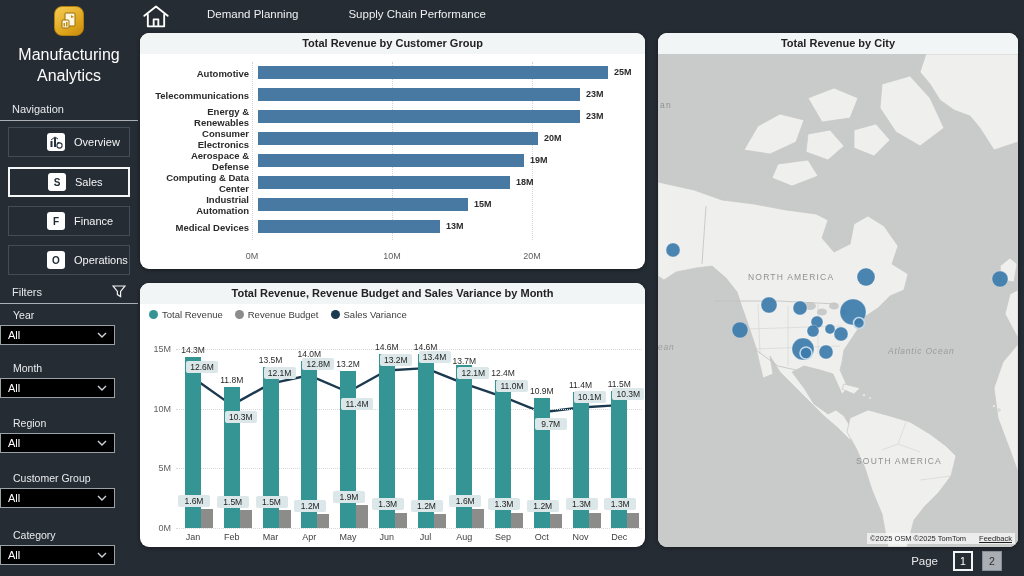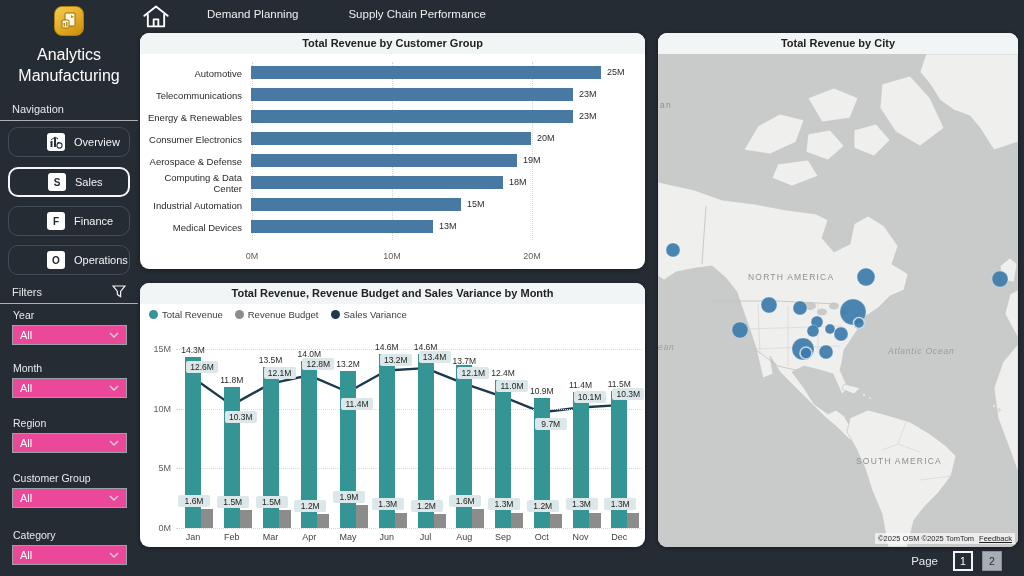--- a/index.html
+++ b/index.html
@@ -10,29 +10,29 @@
   .sidebar { position:absolute; left:0; top:0; width:138px; height:576px; color:#fff; }
   .logo { position:absolute; left:54px; top:6px; width:30px; height:30px; border-radius:8px;
           background:linear-gradient(145deg,#f6cd55,#dba019 70%,#c8890d); border:1px solid #b07f0c;
           display:flex; align-items:center; justify-content:center; }
   .app-title { position:absolute; top:44px; left:0; width:138px; text-align:center;
                font-size:16px; font-weight:400; color:#fdfdfd; line-height:21px; }
   .section-head { position:absolute; left:0; width:138px; padding:0 12px 5px 12px; font-size:11px;
                   color:#e6e9ec; border-bottom:1px solid #aab0b6; display:flex; justify-content:space-between; align-items:center;}
   #nav-head { top:103px; }
   #filters-head { top:285px; }
-  .navbtn { position:absolute; left:8px; width:122px; height:30px; border:1px solid #434d57; border-radius:10px;
+  .navbtn { position:absolute; left:8px; width:122px; height:30px; border:1px solid #434d57; border-radius:0;
             display:flex; align-items:center; padding-left:38px; cursor:pointer; }
   .navbtn.active { border:2px solid #f4f6f7; }
   .navicon { width:18px; height:18px; background:#fff; border-radius:3px; color:#222b33; font-weight:bold;
              font-size:10px; display:flex; align-items:center; justify-content:center; flex:0 0 auto; }
   .navlabel { margin-left:9px; font-size:11px; color:#f3f4f5; white-space:nowrap; }
   .fgroup { position:absolute; left:0; width:138px; }
   .flabel { font-size:10.5px; color:#e8ebee; margin:0 0 4px 13px; }
-  .fselect { margin-left:12px; width:115px; height:20px; background:#ec4899; border:1px solid #99a1a9;
+  .fselect { width:115px; height:20px; background:#000000; border:1px solid #99a1a9;
              display:flex; align-items:center; justify-content:space-between; padding:0 7px; cursor:pointer; }
   .fselect span { font-size:11px; color:#fff; }
 
   
   .home { position:absolute; left:142px; top:4px; width:28px; height:26px; cursor:pointer; }
   .tabs { position:absolute; left:205px; top:0; height:32px; display:flex; gap:46px; align-items:center; }
   .tab { font-size:11.5px; color:#eef0f2; padding:4px 2px 6px 2px; cursor:pointer; border-bottom:2px solid transparent; }
   .tab.active { border-bottom:2px solid #fff; }
 
   
@@ -40,21 +40,21 @@
   .card-title { height:21px; background:#f2f5f6; text-align:center; font-size:11px; font-weight:bold;
                 color:#222; line-height:21px; }
   #card1 { left:140px; top:33px; width:505px; height:236px; }
   #card2 { left:140px; top:283px; width:505px; height:264px; }
   #mapcard { left:658px; top:33px; width:360px; height:514px; }
 
   
   .c1body { position:relative; height:215px; }
   .c1grid { position:absolute; left:112px; top:8px; height:178px; }
   .gline { position:absolute; top:0; bottom:0; border-left:1px dotted #d4d4d4; }
-  #c1rows { position:absolute; left:7px; top:8px; width:100%; }
+  #c1rows { position:absolute; left:14px; top:8px; width:100%;font-weight:bold; }
   .c1row { display:flex; height:22px; align-items:center; }
   .c1label { width:104px; text-align:right; padding-right:9px; font-size:9.5px; color:#2a2a2a; flex:0 0 auto; }
   .c1track { position:relative; flex:1; height:22px; }
   .c1bar { position:absolute; left:0; top:4px; height:13px; }
   .c1val { position:absolute; top:5px; font-size:9px; color:#2a2a2a; }
   .c1tick { position:absolute; bottom:8px; transform:translateX(-50%); font-size:9px; color:#5f5e5c; }
 
   
   #legend { position:absolute; left:9px; top:26px; display:flex; gap:12px; align-items:center; }
   .litem { display:flex; align-items:center; gap:4px; font-size:9.5px; color:#3c3c3c; }
@@ -70,21 +70,21 @@
             background:#dbe7e8; border-radius:2px; padding:1px 0; white-space:nowrap; }
   .month { position:absolute; width:40px; text-align:center; font-size:9px; color:#3f3f3f; top:194px; }
   #linesvg { position:absolute; left:0; top:0; overflow:visible; }
 
   
   .mapbox { position:relative; width:360px; height:493px; background:#c9cbca; }
   .maplab { position:absolute; color:#8f9190; font-size:8.5px; letter-spacing:1.2px; }
   .maplab.it { font-style:italic; letter-spacing:.8px; color:#9a9c9b; }
   .attrib { position:absolute; right:3px; bottom:3px; font-size:7.5px; color:#1f1f1f;
             background:rgba(248,248,248,.75); padding:1px 3px; display:flex; gap:5px;align-items:flex-end; }
-  .attrib a { color:#1f1f1f; text-decoration:underline; cursor:pointer; }
+  .attrib a { color:#1f1f1f; text-decoration:underline; cursor:pointer;margin-left:8px; }
   .bubble { fill:#3d7cac; fill-opacity:.93; stroke:rgba(255,255,255,.35); stroke-width:.8; cursor:pointer; }
   .bubble.ring { stroke:#c3d9e8; stroke-width:1.6; }
 
   
   .pagebar { position:absolute; right:22px; bottom:5px; display:flex; align-items:center; gap:9px; }
   .pagebar .plab { font-size:11.5px; color:#e8eaec; margin-right:6px; }
   .pbtn { width:20px; height:20px; display:flex; align-items:center; justify-content:center;
           font-size:10.5px; cursor:pointer; }
   .pbtn.active { border:2px solid #f2f4f5; color:#fff; background:transparent; }
   .pbtn.idle { background:#a9aeb4; color:#2b2f33; border:1px solid #888e94; }
@@ -98,22 +98,22 @@
     <div class="logo">
       <svg width="20" height="20" viewBox="0 0 20 20">
         <rect x="6" y="2" width="10" height="13" rx="1" fill="#fdf6e0" stroke="#9a6e08" stroke-width="1"></rect>
         <path d="M12,4 l3,2 -3,1 z" fill="#c8890d"></path>
         <rect x="3" y="9" width="7" height="8" rx="1" fill="#fdf6e0" stroke="#9a6e08" stroke-width="1"></rect>
         <rect x="4.5" y="12" width="1.5" height="3.5" fill="#c8890d"></rect>
         <rect x="7" y="11" width="1.5" height="4.5" fill="#c8890d"></rect>
       </svg>
     </div>
     <div class="app-title">
+      <div>Manufacturing</div>
       <div>Analytics</div>
-      <div>Manufacturing</div>
     </div>
     <div class="section-head" id="nav-head">
       <span>Navigation</span>
     </div>
     <div id="nav-items">
         <div class="navbtn" style="top: 127px;">
           <div class="navicon" style="flex: 0 0 auto;">
             <svg width="14" height="14" viewBox="0 0 14 14">
               <rect x="1.5" y="6" width="2" height="6" fill="#26323d"></rect>
               <rect x="5" y="3" width="2" height="9" fill="#26323d"></rect>

